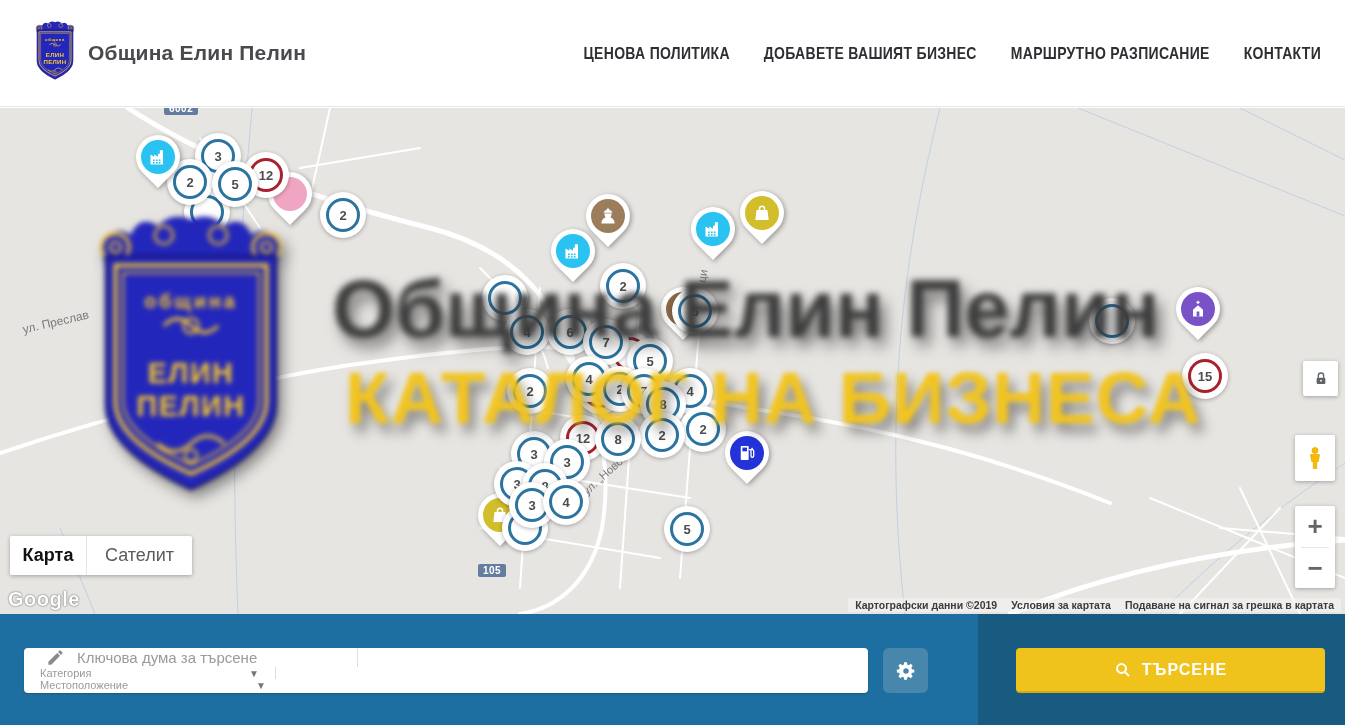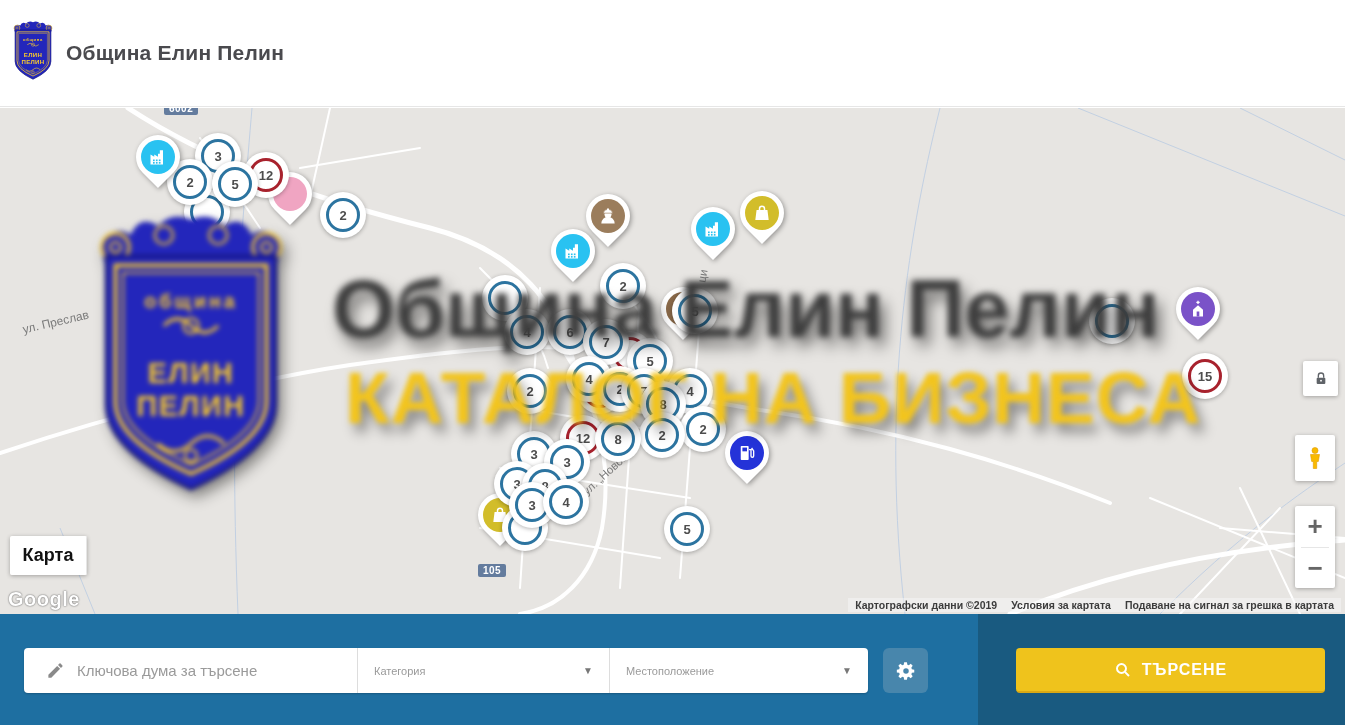--- a/index.html
+++ b/index.html
@@ -1,21 +1,21 @@
 <!DOCTYPE html>
 <html><head>
 <meta charset="utf-8">
 <style>
   * { margin:0; padding:0; box-sizing:border-box; }
   body { font-family:"Liberation Sans", sans-serif; background:#fff; }
   .page { position:relative; width:1345px; height:725px; overflow:hidden; background:#fff; }
 
   
   .header { position:relative; height:107px; background:#fff; border-bottom:1px solid #e6e6e6;
-            display:flex; align-items:center; justify-content:space-between; padding:0 24px 0 10px; }
+            display:flex; align-items:center; justify-content:space-between; padding:0 24px 0 32px; }
   .logo { display:flex; align-items:center; gap:10px; }
   .crest-small { width:46px; height:64px; }
   .logo-text .t1 { font-size:21px; font-weight:bold; color:#4a4a4e; letter-spacing:.2px; }
   .logo-text .t2 { font-size:19px; font-weight:bold; color:#f0b81e; letter-spacing:.6px; margin-top:1px; }
   .nav { display:flex; gap:34px; align-items:center; }
   .nav a { text-decoration:none; color:#2e2e33; font-weight:bold; font-size:14px;
            letter-spacing:.3px; transform:scaleY(1.12); display:inline-block; cursor:pointer; }
 
   
   .map { position:absolute; top:108px; left:0; width:1345px; height:506px; background:#e7e5e2; overflow:hidden; }
@@ -60,21 +60,21 @@
   .ctl-peg { left:1295px; top:327px; width:40px; height:46px; }
   .ctl-zoom { left:1295px; top:398px; width:40px; height:82px; flex-direction:column; justify-content:space-between; }
   .zbtn { width:40px; height:40px; display:flex; align-items:center; justify-content:center;
           font-size:26px; font-weight:bold; color:#666; cursor:pointer; }
   .zdiv { width:28px; height:1px; background:#e6e6e6; }
 
   
   .searchbar { position:absolute; top:614px; left:0; width:1345px; height:111px; background:#1e6fa1; }
   .searchbar .right-zone { position:absolute; top:0; left:978px; width:367px; height:111px; background:#195a80; }
   .form { position:absolute; left:24px; top:34px; width:844px; height:45px; background:#fff;
-          border-radius:4px; display:flex; align-items:stretch; box-shadow:0 1px 2px rgba(0,0,0,.2); }
+          border-radius:4px; display:flex; align-items:stretch; box-shadow:0 1px 2px rgba(0,0,0,.2);flex-direction:column; }
   .f-key { width:334px; display:flex; align-items:center; gap:12px; padding:0 14px 0 22px; border-right:1px solid #ddd; }
   .f-key input { border:none; outline:none; flex:1; font-size:15px; color:#444; font-family:"Liberation Sans",sans-serif; }
   .f-key input::placeholder { color:#9a9a9a; }
   .f-sel { display:flex; align-items:center; justify-content:space-between; padding:0 16px; cursor:pointer; }
   .f-cat { width:252px; border-right:1px solid #ddd; }
   .f-loc { width:258px; }
   .f-sel .ph { font-size:11px; color:#9a9a9a; }
   .f-sel .arr { color:#777; font-size:10px; }
   .gear-btn { position:absolute; left:883px; top:34px; width:45px; height:45px; background:#4886ac;
               border-radius:6px; display:flex; align-items:center; justify-content:center; cursor:pointer; }
@@ -112,20 +112,26 @@
 
   <div class="header">
     <div class="logo">
       <svg class="crest-small">
           <use href="#crest"></use>
         </svg>
       <div class="logo-text">
         <div class="t1">Община Елин Пелин</div>
       </div>
     </div>
+    <nav class="nav">
+      <a>ЦЕНОВА ПОЛИТИКА</a>
+      <a>ДОБАВЕТЕ ВАШИЯТ БИЗНЕС</a>
+      <a>МАРШРУТНО РАЗПИСАНИЕ</a>
+      <a>КОНТАКТИ</a>
+    </nav>
   </div>
 
   <div class="map">
     <svg class="roads" width="1345" height="506">
       <rect width="1345" height="506" fill="#e7e5e2"></rect>
       <g stroke="#c2d0e2" stroke-width="1" fill="none">
         <path d="M252,0 C242,120 228,260 238,506"></path>
         <path d="M940,0 C905,140 882,300 905,506"></path>
         <path d="M1078,0 L1345,108"></path>
         <path d="M1240,0 L1345,52"></path>
@@ -380,20 +386,21 @@
       </div>
 
     <svg class="wm wm-crest" viewBox="0 0 140 200">
         <use href="#crest"></use>
       </svg>
     <div class="wm wm-title">Община Елин Пелин</div>
     <div class="wm wm-sub">КАТАЛОГ НА БИЗНЕСА</div>
 
     <div class="maptype">
       <div class="mt-map">Карта</div>
+      <div class="mt-sat">Сателит</div>
     </div>
     <div class="glogo">Google</div>
     <div class="attrib">
       <span>Картографски данни ©2019</span>
       <span class="lnk">Условия за картата</span>
       <span class="lnk">Подаване на сигнал за грешка в картата</span>
     </div>
     <div class="ctl ctl-lock">
       <svg viewBox="0 0 24 24" width="16" height="16">
         <path d="M8 10V7a4 4 0 018 0v3" fill="none" stroke="#5f6368" stroke-width="2"></path>

